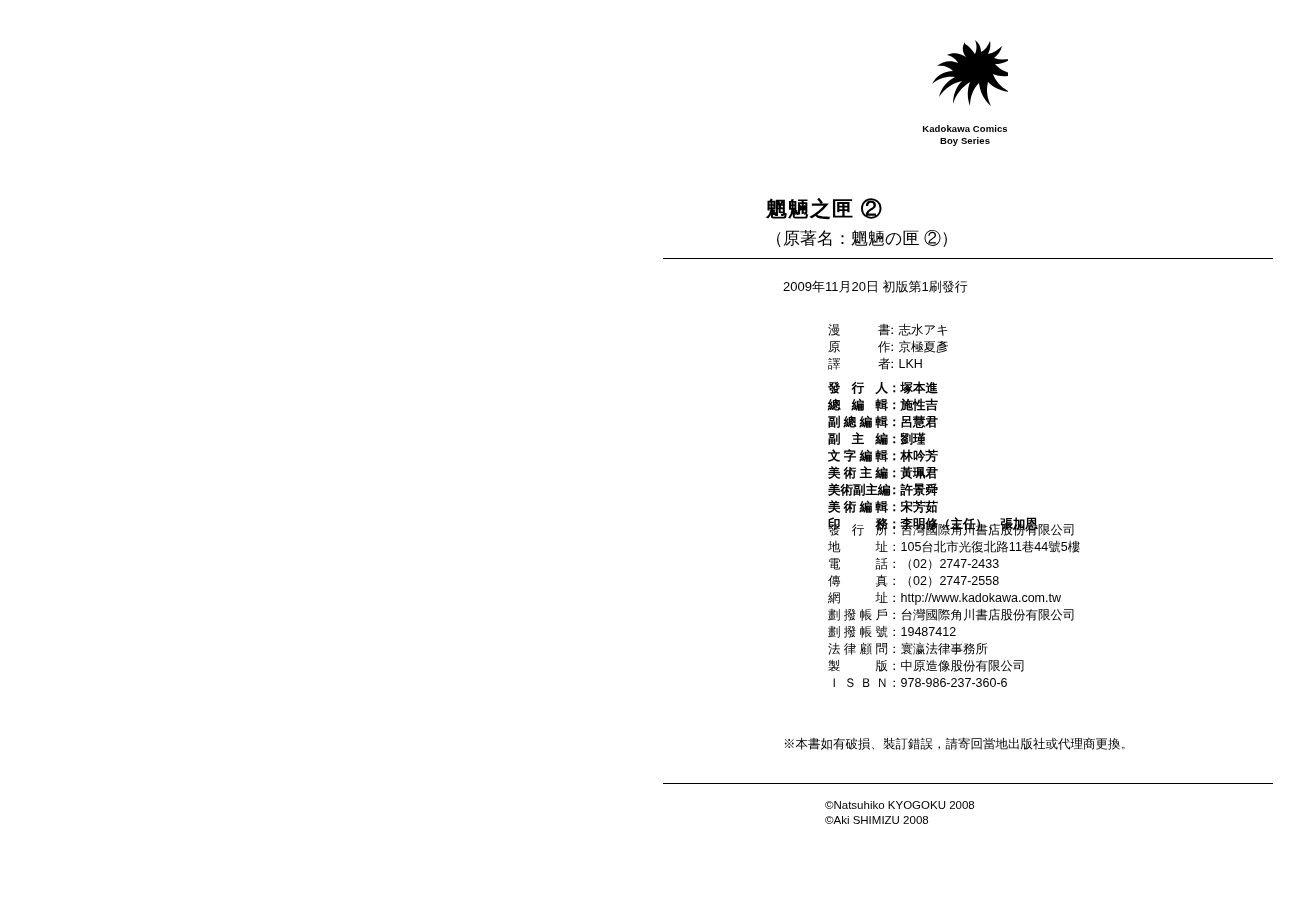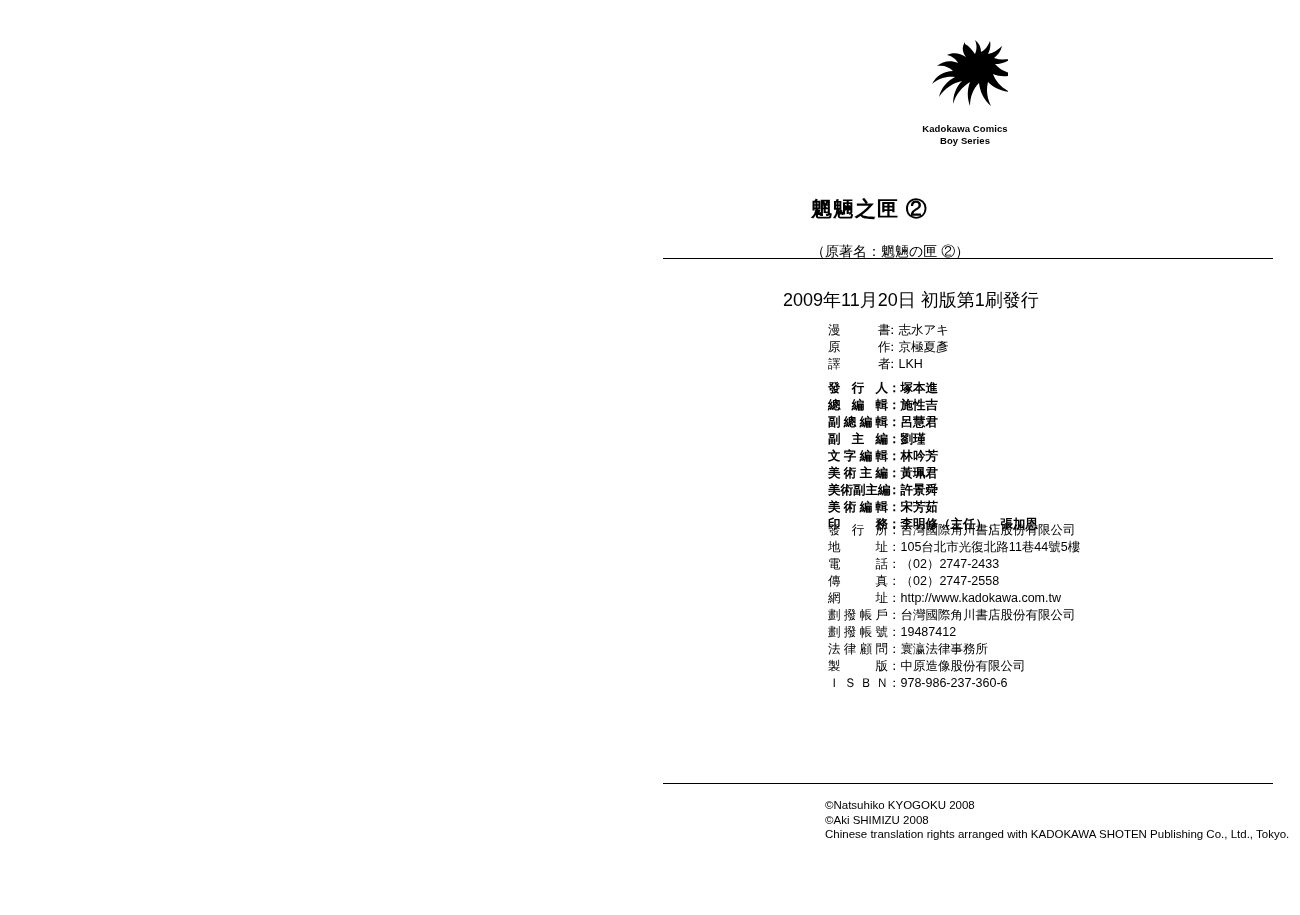--- a/index.html
+++ b/index.html
@@ -41,34 +41,34 @@
     margin-top: 3px;
     font-size: 9.5px;
     font-weight: bold;
     line-height: 12px;
     letter-spacing: 0.1px;
   }
 
   
   .title-block {
     position: absolute;
-    left: 811px;
+    left: 766px;
     top: 196px;
   }
   .title-main {
     font-size: 21px;
     font-weight: bold;
     letter-spacing: 1px;
     line-height: 26px;
     white-space: nowrap;
   }
   .title-sub {
-    font-size: 14px;
+    font-size: 17px;
     line-height: 18px;
-    margin-top: 20px;
+    margin-top: 8px;
     white-space: nowrap;
   }
 
   
   .rule {
     position: absolute;
     height: 1px;
     background: #000;
     left: 663px;
     width: 610px;
@@ -92,21 +92,21 @@
     display: inline-block;
     text-align: justify;
     text-align-last: justify;
     vertical-align: top;
     margin-left: 45px;
   }
   .lbl.w4 { width: 58px; }
   .lbl.w4s { width: 60px; }
   .sep { display: inline-block; }
 
-  #pubdate { top: 292px; font-size: 18px; }
+  #pubdate { top: 278px; font-size: 13px; }
   #credits { top: 322px; }
   #staff   { top: 380px; font-weight: bold; }
   #company { top: 522px; }
   #hk      { top: 679px; }
   #notice  { top: 736px; font-size: 12.5px; }
 
   #copyright {
     position: absolute;
     left: 783px;
     top: 798px;
@@ -213,22 +213,24 @@
       <span class="lbl w4s">製　　版</span><span class="sep">：</span><span>中原造像股份有限公司</span>
     </span>
     <span class="row">
       <span class="lbl w4s">Ｉ Ｓ Ｂ Ｎ</span><span class="sep">：</span><span>978-986-237-360-6</span>
     </span>
   </div>
 
   <div class="block" id="hk">
   </div>
 
+  <div class="block" id="notice">
+    <span class="row">※本書如有破損、裝訂錯誤，請寄回當地出版社或代理商更換。</span>
+  </div>
 
   <div class="rule bottom"></div>
 
   <div id="copyright">
     <div>©Natsuhiko KYOGOKU 2008</div>
     <div>©Aki SHIMIZU 2008</div>
-    <div>Chinese translation rights arranged with KADOKAWA SHOTEN Publishing Co., Ltd., Tokyo.</div>
   </div>
 
 </div>
 
 </body></html>

